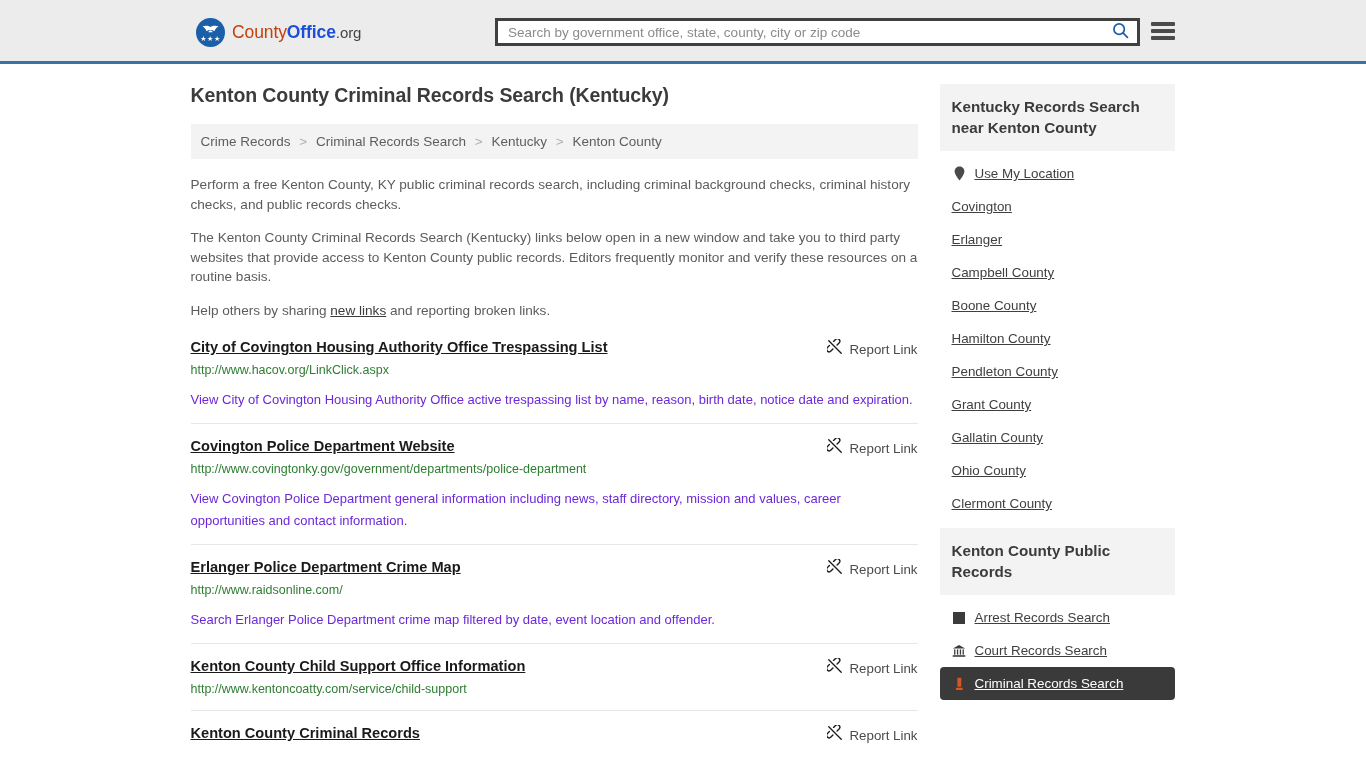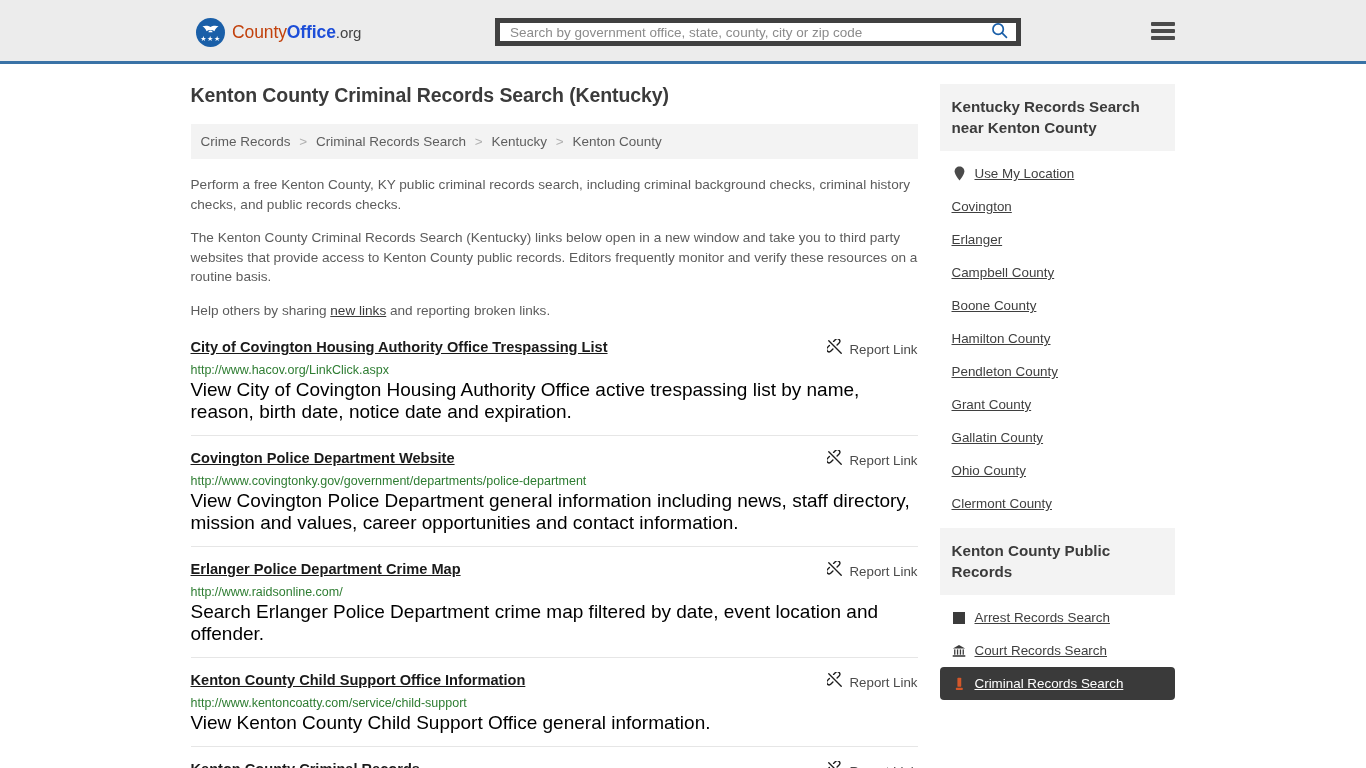--- a/index.html
+++ b/index.html
@@ -59,24 +59,24 @@
     white-space: nowrap;
   }
   .brand-text .b-office { color: #1d4ed8; font-weight: bold; margin-top: 37px; }
   .brand-text .b-county { color: #c2410c; }
   .brand-text .b-org { color: #444444; font-size: 15px; }
 
   .search-wrap {
     position: absolute;
     left: 495px;
     top: 18px;
-    width: 526px;
+    width: 645px;
     height: 28px;
     background: #ffffff;
-    border: 5px solid #404040;
+    border: 3px solid #404040;
     display: flex;
     align-items: center;
   }
   .search-input {
     flex: 1;
     border: 0;
     outline: none;
     background: transparent;
     font-family: "Liberation Sans", sans-serif;
     font-size: 13.5px;
@@ -199,24 +199,24 @@
   }
   .result-url {
     font-size: 12.5px;
     color: #2e7d32;
     margin-top: 3px;
     line-height: 17px;
     cursor: pointer;
     word-break: break-all;
   }
   .result-desc {
-    font-size: 19px;
-    color: #000000;
+    font-size: 13px;
+    color: #6d28d9;
     line-height: 22px;
-    margin-top: 0;
+    margin-top: 10px;
   }
 
   
   .side-box { margin-bottom: 6px; }
   .side-head {
     background: #f3f3f3;
     padding: 12px 12px 13px 12px;
     font-size: 15.2px;
     font-weight: bold;
     color: #3b3b3b;
@@ -374,21 +374,20 @@
                 <svg width="16" height="16" viewBox="0 0 20 20" aria-hidden="true">
                   <path d="M7.4 12.6 L4.9 15.1 a3.1 3.1 0 0 1-4.4-4.4 L3 8.2" fill="none" stroke="#1c1c1c" stroke-width="1.7" stroke-linecap="round"></path>
                   <path d="M12.6 7.4 L15.1 4.9 a3.1 3.1 0 0 0-4.4-4.4 L8.2 3" fill="none" stroke="#1c1c1c" stroke-width="1.7" stroke-linecap="round"></path>
                   <line x1="2.2" y1="2.2" x2="17.8" y2="17.8" stroke="#1c1c1c" stroke-width="1.7" stroke-linecap="round"></line>
                 </svg>
               </span>
               <span class="rl-label">Report Link</span>
             </div>
           </div>
           <div class="result-url">http://www.kentoncoatty.com/service/child-support</div>
-          <div class="result-desc">View Kenton County Child Support Office general information.</div>
         </div>
 
         <div class="result">
           <div class="result-head">
             <a class="result-title" href="#">Kenton County Criminal Records</a>
             <div class="report-link">
               <span>
                 <svg width="16" height="16" viewBox="0 0 20 20" aria-hidden="true">
                   <path d="M7.4 12.6 L4.9 15.1 a3.1 3.1 0 0 1-4.4-4.4 L3 8.2" fill="none" stroke="#1c1c1c" stroke-width="1.7" stroke-linecap="round"></path>
                   <path d="M12.6 7.4 L15.1 4.9 a3.1 3.1 0 0 0-4.4-4.4 L8.2 3" fill="none" stroke="#1c1c1c" stroke-width="1.7" stroke-linecap="round"></path>

